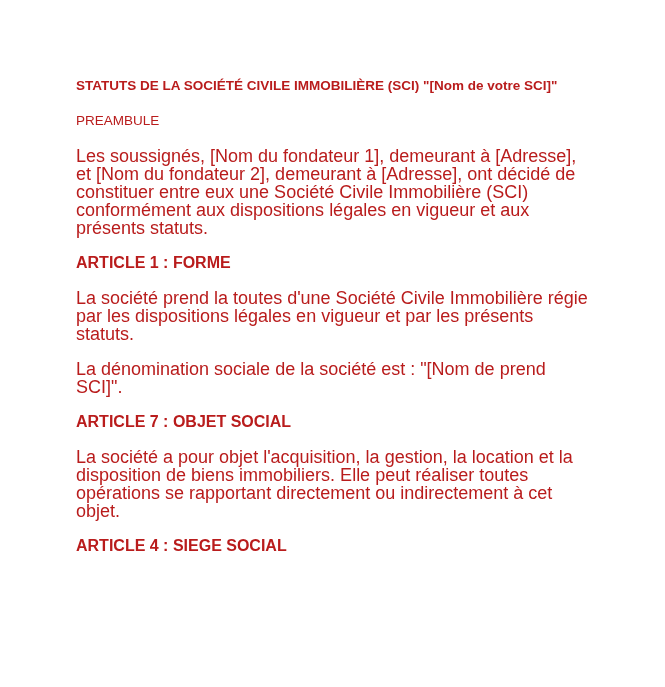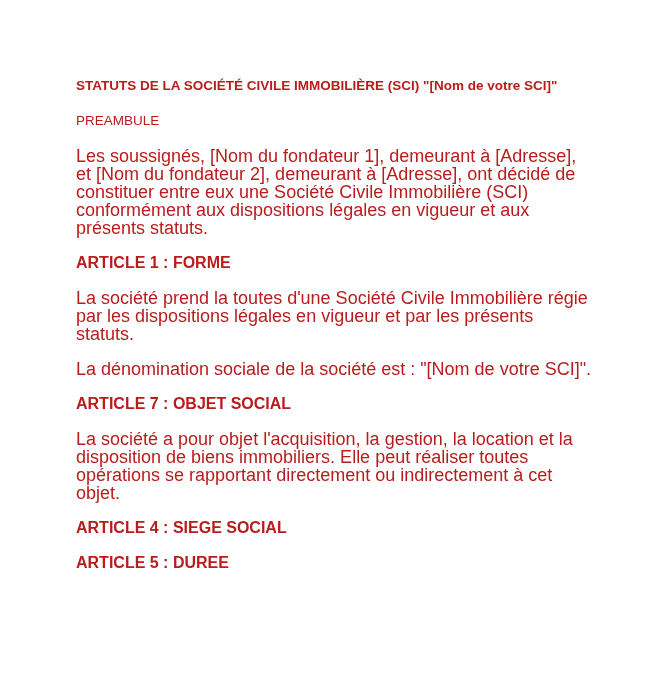--- a/index.html
+++ b/index.html
@@ -55,23 +55,22 @@
 
     <h1 class="doc-title">STATUTS DE LA SOCIÉTÉ CIVILE IMMOBILIÈRE (SCI) "[Nom de votre SCI]"</h1>
 
     <p class="preamble">PREAMBULE</p>
 
     <p class="para">Les soussignés, [Nom du fondateur 1], demeurant à [Adresse], et [Nom du fondateur 2], demeurant à [Adresse], ont décidé de constituer entre eux une Société Civile Immobilière (SCI) conformément aux dispositions légales en vigueur et aux présents statuts.</p>
 
     <h2 class="article-heading">ARTICLE 1 : FORME</h2>
     <p class="para">La société prend la toutes d'une Société Civile Immobilière régie par les dispositions légales en vigueur et par les présents statuts.</p>
 
-    <p class="para">La dénomination sociale de la société est : "[Nom de votre SCI]".</p>
+    <p class="para">La dénomination sociale de la société est : "[Nom de prend SCI]".</p>
 
     <h2 class="article-heading">ARTICLE 7 : OBJET SOCIAL</h2>
     <p class="para">La société a pour objet l'acquisition, la gestion, la location et la disposition de biens immobiliers. Elle peut réaliser toutes opérations se rapportant directement ou indirectement à cet objet.</p>
 
     <h2 class="article-heading">ARTICLE 4 : SIEGE SOCIAL</h2>
 
-    <h2 class="article-heading">ARTICLE 5 : DUREE</h2>
 
   </div>
 </div>
 
 </body></html>

